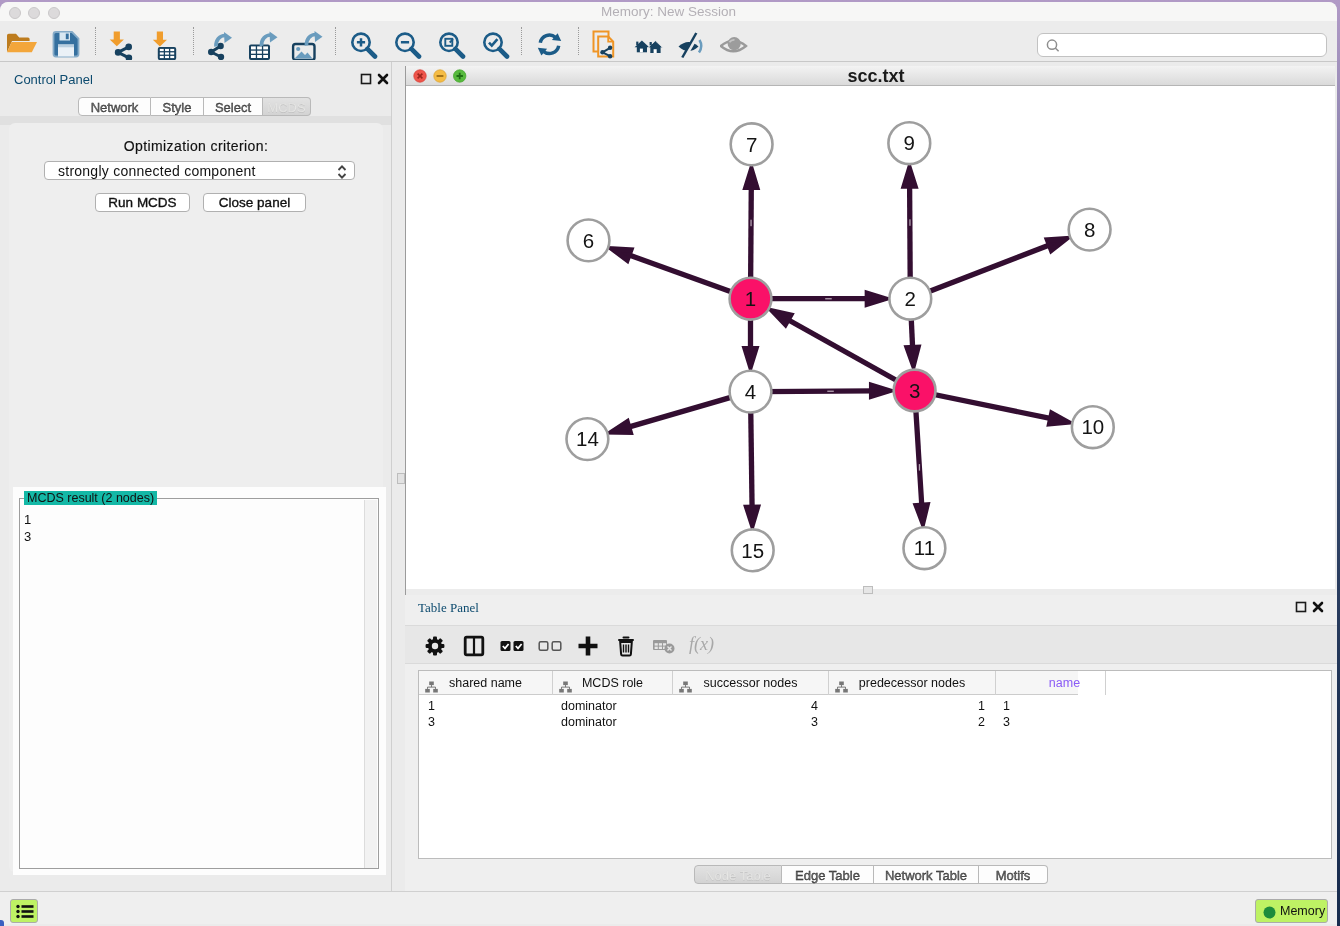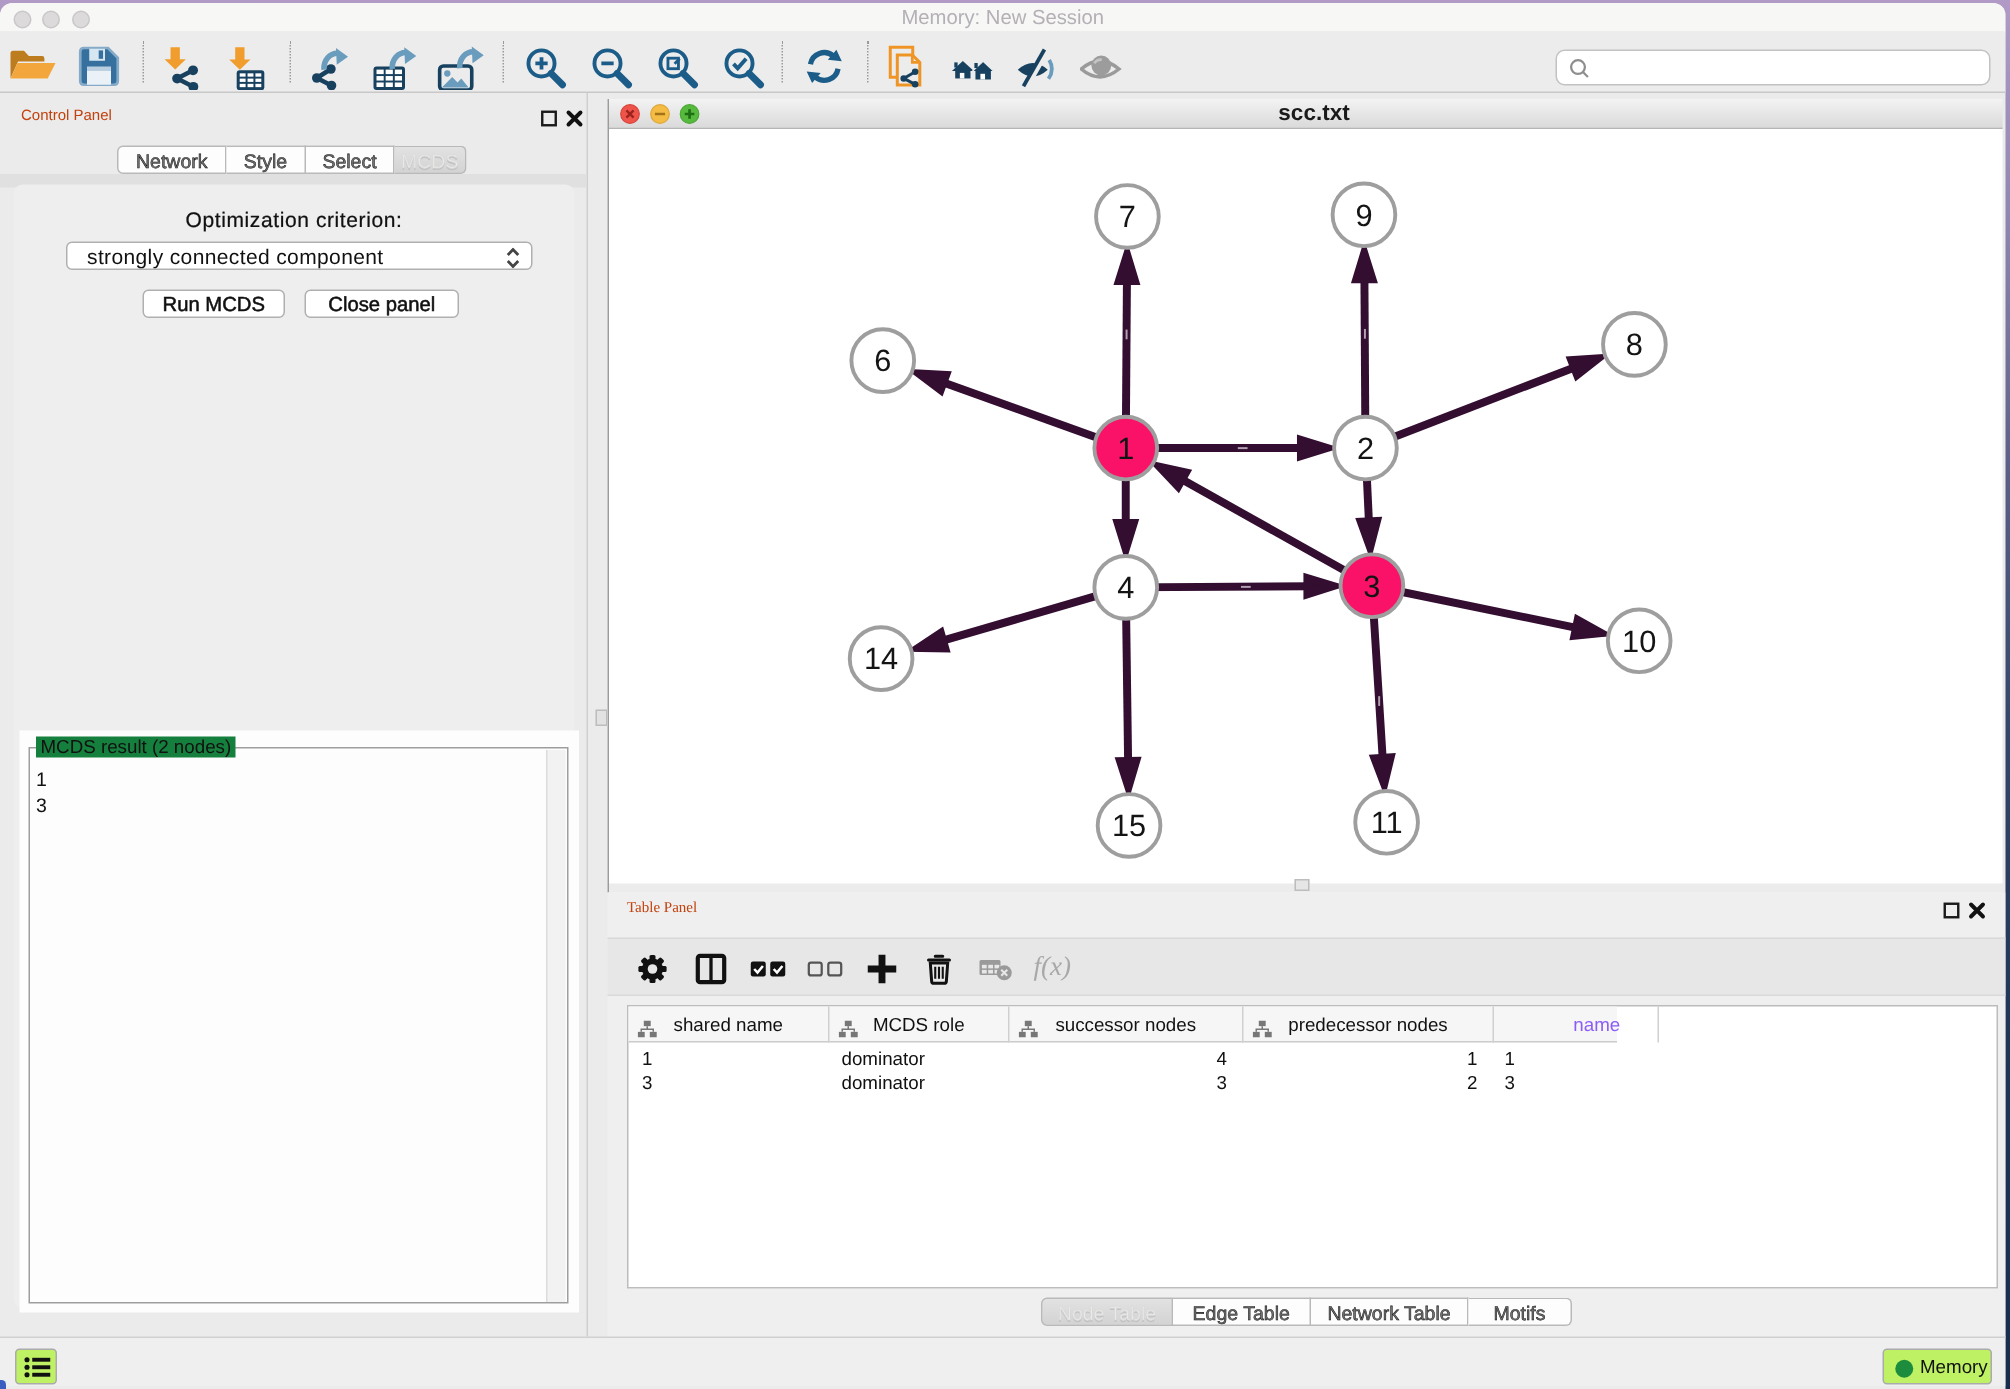--- a/index.html
+++ b/index.html
@@ -17,21 +17,21 @@
 #titlebar { left:0; top:0; width:1337px; height:20px; background:#f7f7f6; border-bottom:1px solid #d6d4d5; border-radius:8px 8px 0 0;}
 .tl { position:absolute; top:5px; width:12px; height:12px; border-radius:50%; background:#dcdadb; border:1px solid #c9c7c8; }
 #title-text { left:0; top:0; width:1337px; text-align:center; font-size:13.5px; color:#b4b0b6; line-height:20px;}
 
 #toolbar { left:0; top:19px; width:1337px; height:41px; background:#ececec; border-bottom:1px solid #c8c8c8; }
 .tbi { position:absolute; top:6.5px; width:32px; height:32px; }
 .tsep { position:absolute; top:6px; height:28px; width:0; border-left:1px dotted #9a9a9a; }
 #searchbox { position:absolute; left:1037px; top:12px; width:290px; height:24px; background:#fff; border:1px solid #c2c2c2; border-radius:6px; }
 
 #cpanel { left:0; top:60px; width:392px; height:830px; background:#ebebeb; border-right:1px solid #cfcfcf; }
-.ptitle { font-size:10px; color:#c2410c; }
+.ptitle { font-size:13px; color:#0c4a6e; }
 .tabrow { position:absolute; font-size:13px; }
 .tab { position:absolute; top:0; height:19px; line-height:19px; text-align:center; background:#fdfdfd; border:1px solid #b9b9b9; border-left:none; color:#737373; -webkit-text-stroke:0.35px #111; }
 .tab.first { border-left:1px solid #b9b9b9; border-radius:4px 0 0 4px; }
 .tab.sel { background:linear-gradient(180deg,#e2e2e2,#d3d3d3); color:#e9e9e7; text-shadow:0 1px 0 #c2c2c2; -webkit-text-stroke:0.35px #d8d8d8; border-radius:0 4px 4px 0; }
 
 #netwin { left:405px; top:64px; width:929px; height:529px; background:#fff; border-left:1px solid #9b9b9b; }
 #nettitle { left:0; top:0; width:929px; height:20px; background:linear-gradient(180deg,#f3f3f3,#dadada); border-bottom:1px solid #b5b5b5; }
 #netcanvas { left:1px; top:20px; width:928px; height:503px; background:#ffffff; }
 #netbottom { left:0; top:523px; width:929px; height:6px; background:#ececec; }
 
@@ -211,36 +211,36 @@
         <svg style="position:absolute;right:7px;top:2.5px" width="10" height="14" viewBox="0 0 10 14">
           <path d="M1.5 5 L5 1.4 L8.5 5" fill="none" stroke="#444" stroke-width="1.9"></path>
           <path d="M1.5 9 L5 12.6 L8.5 9" fill="none" stroke="#444" stroke-width="1.9"></path>
         </svg>
       </div>
       <div class="abs" style="left:0;top:76px;width:392px;text-align:center;font-size:14px;letter-spacing:0.4px;color:#111;-webkit-text-stroke:0.15px #111;">Optimization criterion:</div>
       <div class="abs" style="left:95px;top:131px;width:95px;height:19px;background:#fff;border:1px solid #b0b0b0;border-radius:4px;text-align:center;line-height:17px;font-size:13.5px;color:#111;-webkit-text-stroke:0.35px #111;">Run MCDS</div>
       <div class="abs" style="left:203px;top:131px;width:103px;height:19px;background:#fff;border:1px solid #b0b0b0;border-radius:4px;text-align:center;line-height:17px;font-size:13.5px;color:#111;-webkit-text-stroke:0.35px #111;">Close panel</div>
       <div class="abs" style="left:13px;top:425px;width:373px;height:388px;background:#fdfdfd;"></div>
       <div class="abs" style="left:19px;top:436px;width:360px;height:371px;border:1px solid #9e9e9e;">
-        <div style="position:absolute;left:4px;top:-8px;background:#15803d;padding:0 3px;font-size:12.5px;color:#111;">MCDS result (2 nodes)</div>
+        <div style="position:absolute;left:4px;top:-8px;background:#14b8a6;padding:0 3px;font-size:12.5px;color:#111;">MCDS result (2 nodes)</div>
         <div style="position:absolute;left:4px;top:13px;font-size:13px;color:#111;line-height:16.8px;">1<br>3</div>
         <div style="position:absolute;right:1px;top:1px;width:13px;height:368px;background:#f2f2f2;border-left:1px solid #dcdcdc;"></div>
       </div>
     </div>
   <div class="abs" id="netwin">
     <div class="abs" id="nettitle">
         <svg class="abs" style="left:7px;top:3px" width="62" height="14" viewBox="0 0 62 14">
           <circle cx="7" cy="7" r="6.2" fill="#ee544a" stroke="#d8453c" stroke-width="0.8"></circle>
           <path d="M4.6 4.6 l4.8 4.8 M9.4 4.6 l-4.8 4.8" stroke="#9c241c" stroke-width="1.6"></path>
           <circle cx="27" cy="7" r="6.2" fill="#f5bc44" stroke="#dda73a" stroke-width="0.8"></circle>
           <path d="M23.6 7 h6.8" stroke="#a3731a" stroke-width="1.8"></path>
           <circle cx="46.7" cy="7" r="6.2" fill="#57ba3e" stroke="#4aa834" stroke-width="0.8"></circle>
           <path d="M43.5 7 h6.4 M46.7 3.8 v6.4" stroke="#1e6e14" stroke-width="1.8"></path>
         </svg>
-        <div class="abs" style="left:0;top:0;width:929px;text-align:center;text-indent:11px;font-size:15px;font-weight:bold;color:#1a1a1a;line-height:20px;">scc.txt</div>
+        <div class="abs" style="left:0;top:0;width:929px;text-align:center;text-indent:11px;font-size:18px;font-weight:bold;color:#1a1a1a;line-height:20px;">scc.txt</div>
       </div>
     <div class="abs" id="netcanvas"></div>
       <svg class="abs" style="left:1px;top:20px" width="928" height="503" viewBox="0 0 928 503">
         <g stroke="#330e31" stroke-width="5.3" fill="#330e31">
           <line x1="343.5" y1="212.7" x2="344.3" y2="99.3"></line>
           <polygon points="344.4,83.8 349.7,101.3 338.9,101.3"></polygon>
           <line x1="343.5" y1="212.7" x2="220.1" y2="168.3"></line>
           <polygon points="205.5,163.0 223.8,163.9 220.1,174.0"></polygon>
           <line x1="343.5" y1="212.7" x2="462.3" y2="212.7"></line>
           <polygon points="477.8,212.7 460.3,218.1 460.3,207.3"></polygon>

